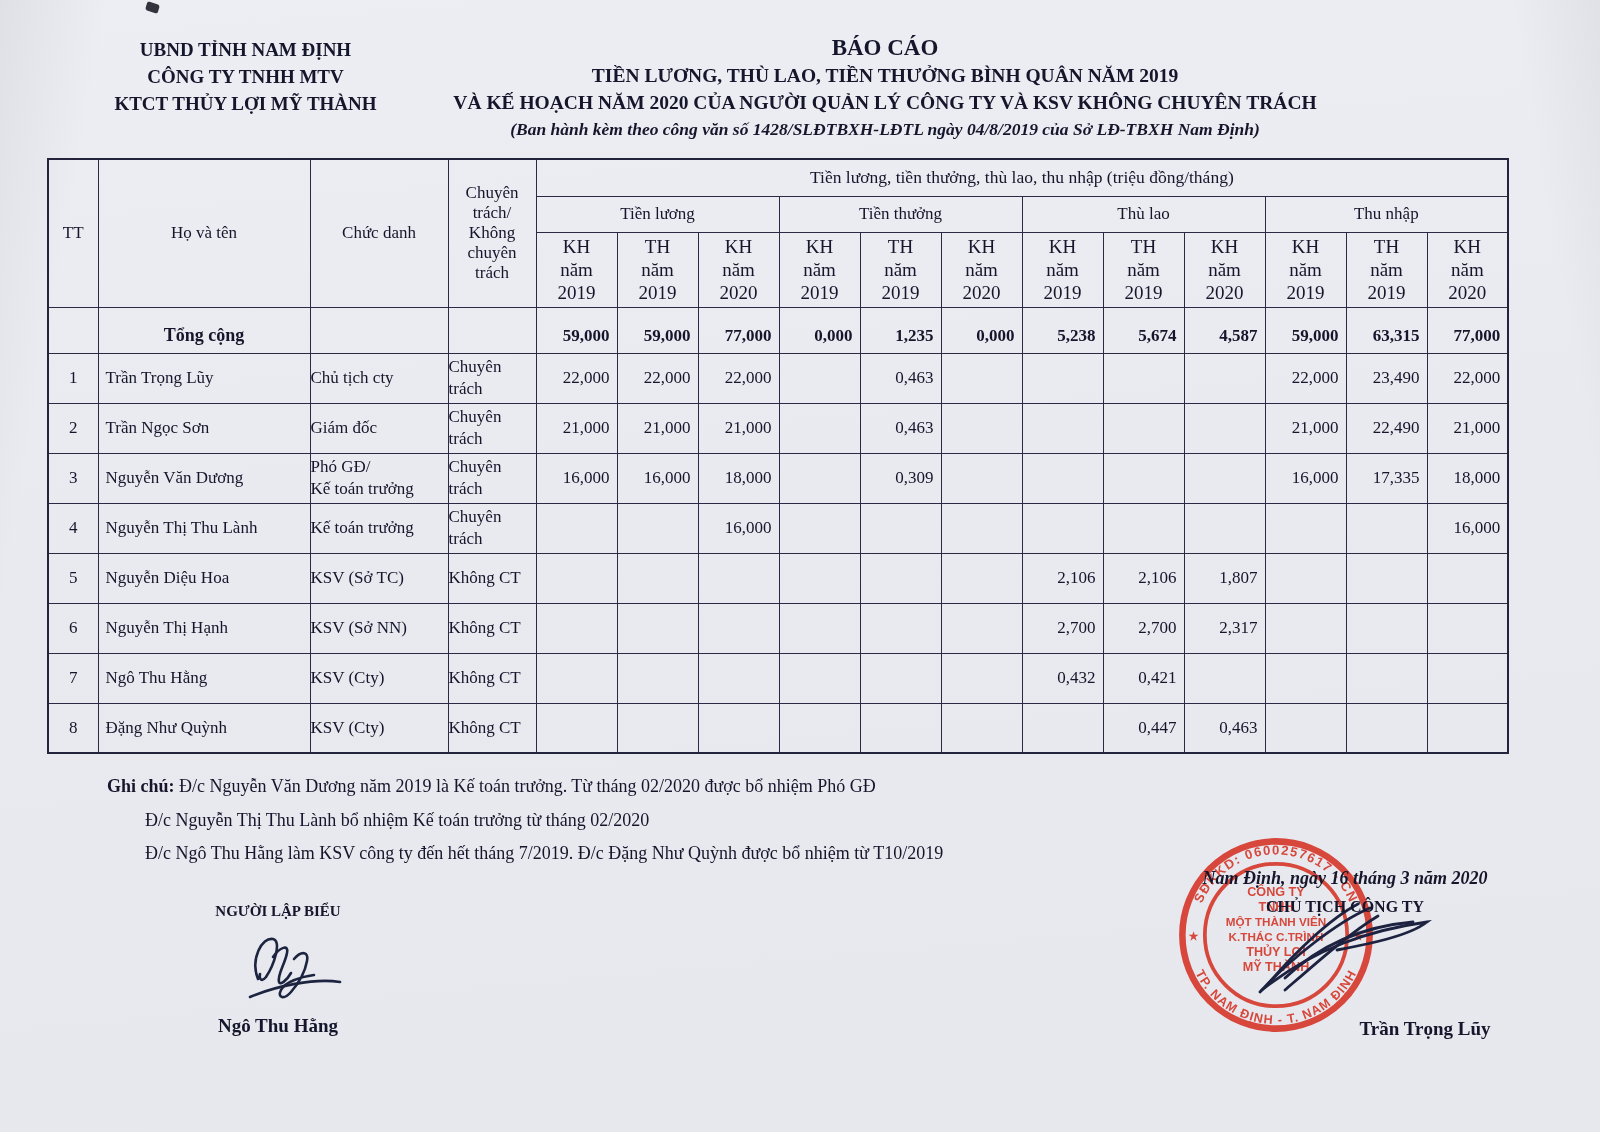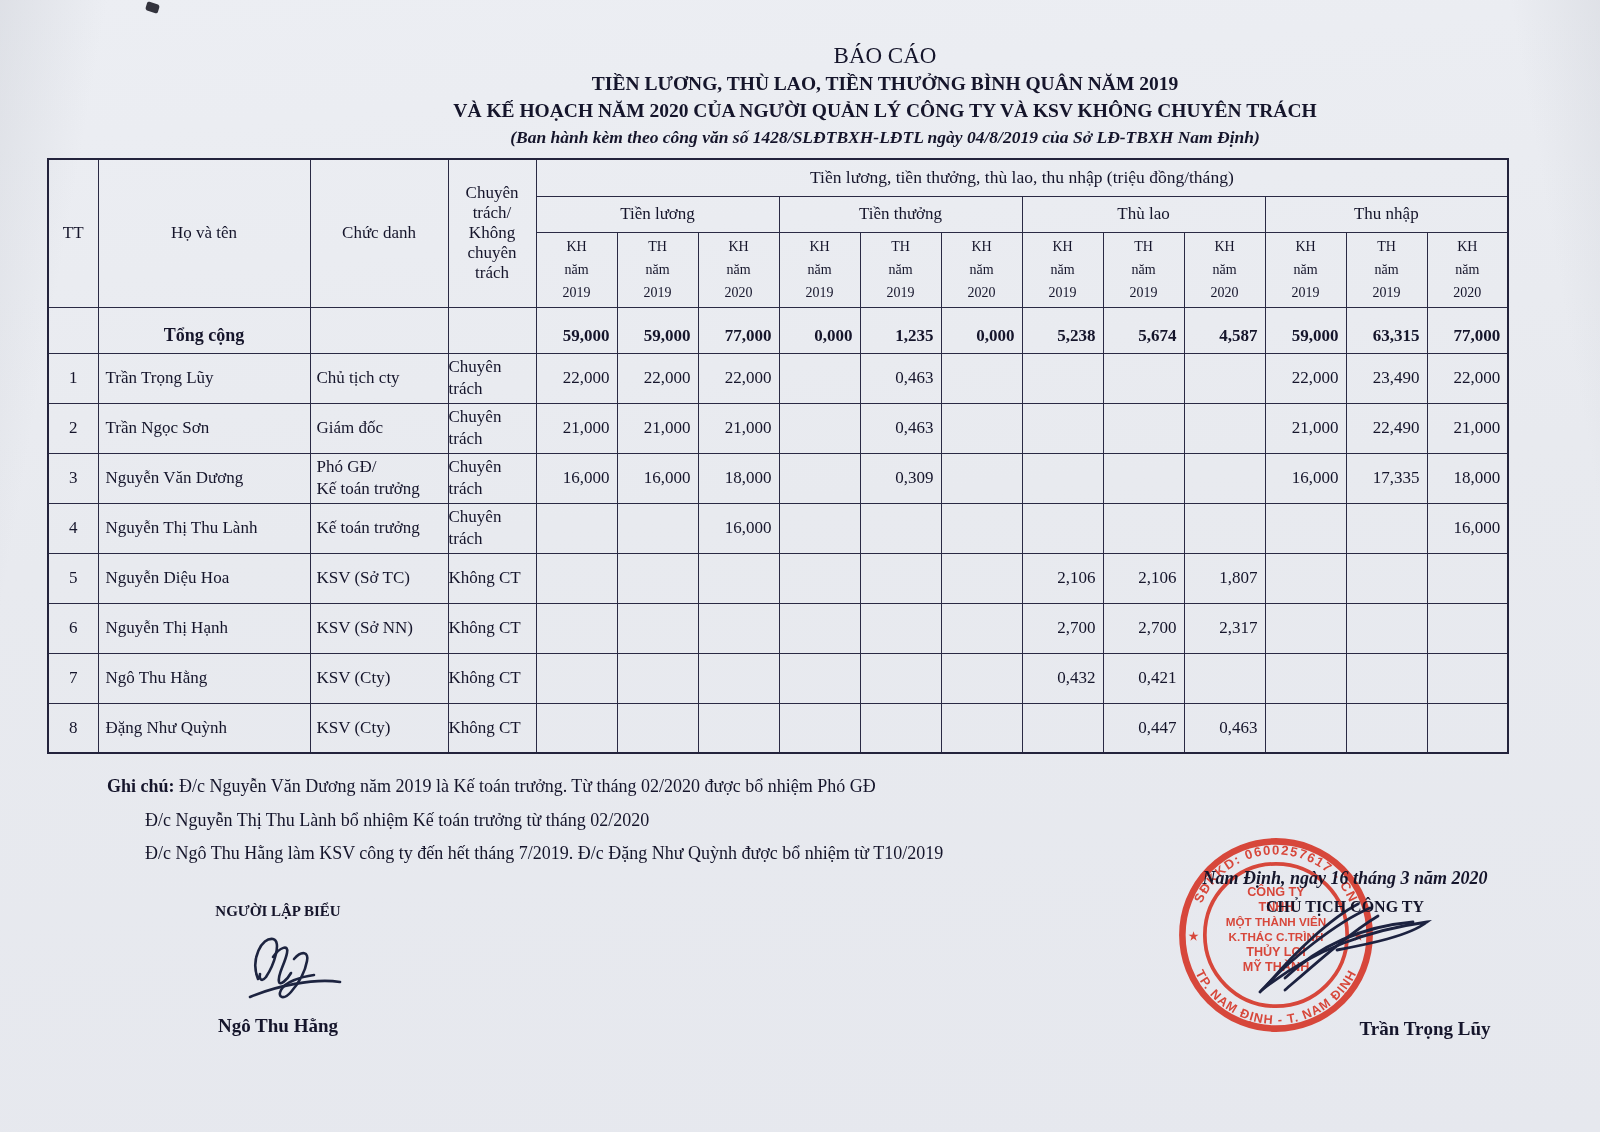--- a/index.html
+++ b/index.html
@@ -23,43 +23,43 @@
     background: #33333d; border-radius: 2px 3px 2px 3px; transform: rotate(18deg);
   }
   
   .header-left {
     position: absolute; left: 103px; top: 36px; width: 285px;
     text-align: center; font-weight: bold; font-size: 19px; line-height: 27px;
   }
   .title-block {
     position: absolute; left: 400px; top: 34px; width: 970px; text-align: center;
   }
-  .title-main { font-size: 23px; font-weight: normal; line-height: 28px; margin-top: 8px; }
+  .title-main { font-size: 23px; font-weight: bold; line-height: 28px; }
   .title-sub  { font-size: 19.5px; font-weight: bold; line-height: 27px; }
   .title-note { font-size: 17.5px; font-style: italic; font-weight: 600; line-height: 26px; }
   
   table.report {
     position: absolute; left: 47px; top: 158px; width: 1460px;
     border-collapse: collapse; table-layout: fixed;
     font-size: 17px; color: #15152b;
     border: 2.5px solid #23233c;
   }
   table.report th, table.report td {
     border: 1.6px solid #2a2a44; overflow: hidden;
   }
   table.report th { font-weight: normal; text-align: center; vertical-align: middle; }
   .h-row1 { height: 37px; }
   .h-row2 { height: 36px; }
   .h-row3 { height: 75px; }
   .pre { white-space: pre-line; }
   .group-title { font-size: 17.5px; }
-  .sub-h { font-size: 14px; line-height: 23px; }
+  .sub-h { font-size: 19px; line-height: 23px; }
   .c-tt   { text-align: center; }
   .c-name { text-align: left; padding-left: 7px; }
-  .c-pos  { text-align: left; padding-left: 6px; white-space: pre-line; line-height: 22px; }
+  .c-pos  { text-align: left; white-space: pre-line; line-height: 22px; }
   .c-type { text-align: left; line-height: 22px; }
   .c-num  { text-align: right; padding-right: 7px; }
   tr.total-row { height: 46px; font-weight: bold; }
   tr.total-row td { vertical-align: bottom; padding-bottom: 7px; }
   tr.total-row .t-label { text-align: center; font-size: 18px; }
   tr.data-row { height: 50px; }
   tr.data-row td { vertical-align: middle; }
   
   .notes { position: absolute; left: 107px; top: 770px; font-size: 18px; line-height: 33.5px; }
   .notes .lbl { font-weight: bold; }
@@ -76,20 +76,25 @@
   .sig-stroke-left  { position: absolute; left: 228px; top: 925px; width: 130px; height: 82px; z-index: 2; }
   .sig-stroke-right { position: absolute; left: 1165px; top: 882px; width: 280px; height: 130px; z-index: 4; }
 </style>
 </head>
 <body>
 
 <div class="page">
 
   <div class="ink-mark"></div>
 
+  <div class="header-left">
+    <div>UBND TỈNH NAM ĐỊNH</div>
+    <div>CÔNG TY TNHH MTV</div>
+    <div>KTCT THỦY LỢI MỸ THÀNH</div>
+  </div>
 
   <div class="title-block">
     <div class="title-main">BÁO CÁO</div>
     <div class="title-sub">TIỀN LƯƠNG, THÙ LAO, TIỀN THƯỞNG BÌNH QUÂN NĂM 2019</div>
     <div class="title-sub">VÀ KẾ HOẠCH NĂM 2020 CỦA NGƯỜI QUẢN LÝ CÔNG TY VÀ KSV KHÔNG CHUYÊN TRÁCH</div>
     <div class="title-note">(Ban hành kèm theo công văn số 1428/SLĐTBXH-LĐTL ngày 04/8/2019 của Sở LĐ-TBXH Nam Định)</div>
   </div>
 
   <table class="report">
     <colgroup>

